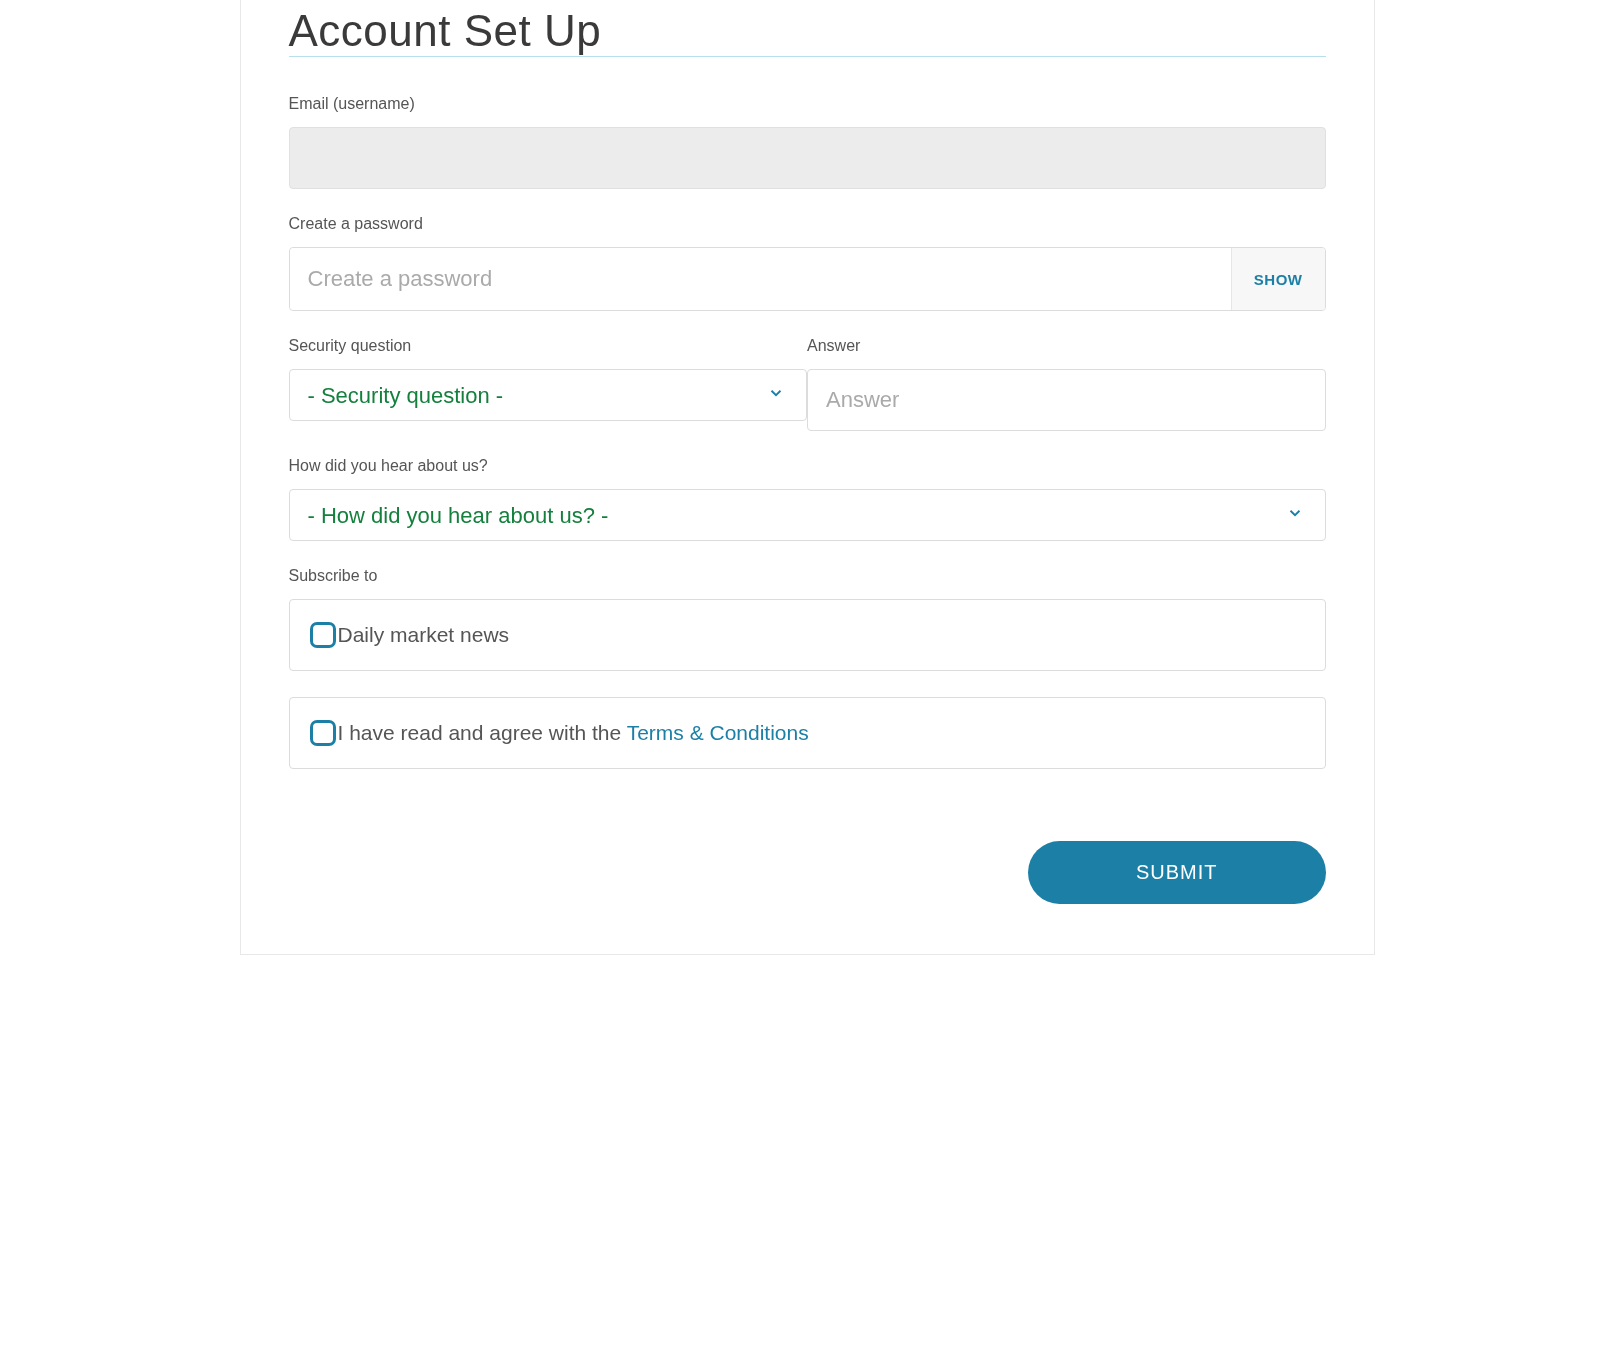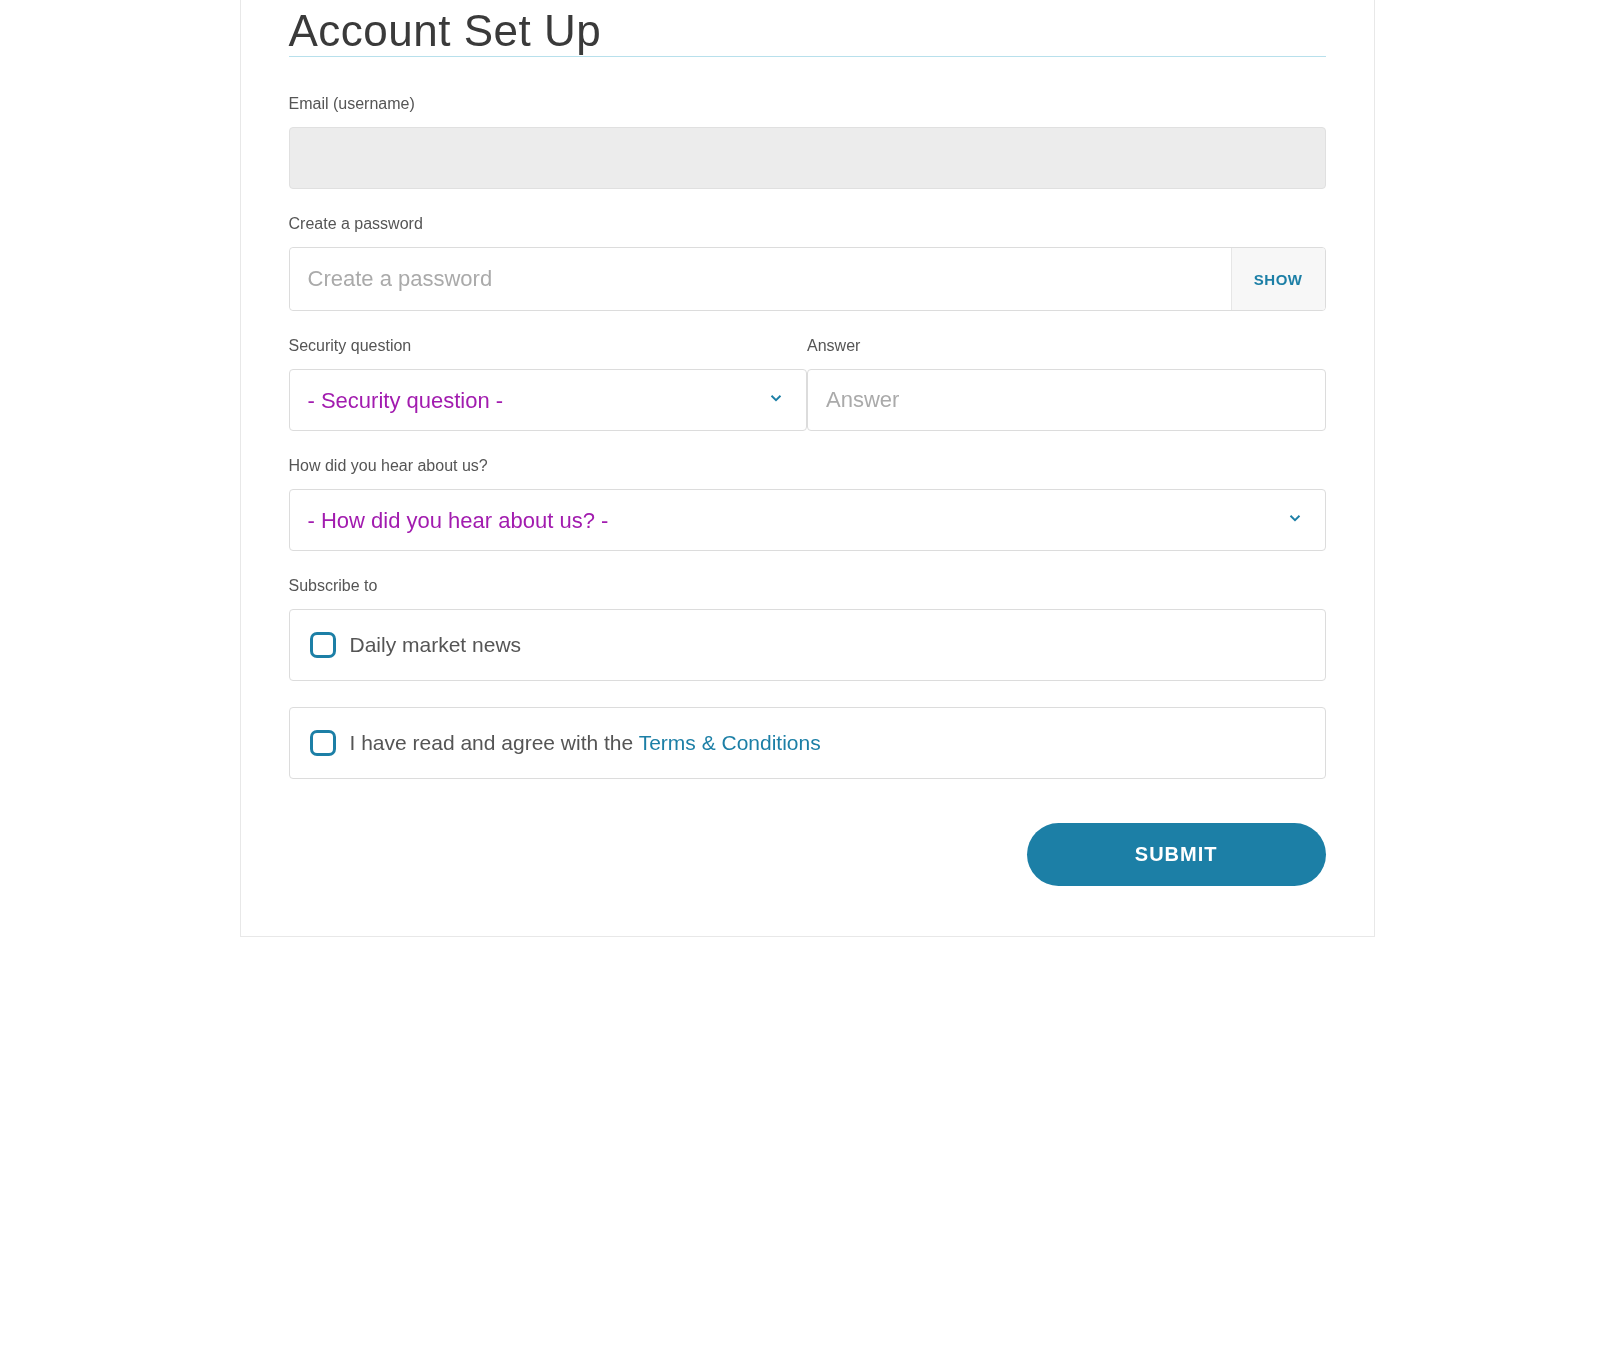--- a/index.html
+++ b/index.html
@@ -84,27 +84,27 @@
       letter-spacing: 0.5px;
       padding: 0 22px;
       cursor: pointer;
     }
     .select-wrap {
       position: relative;
       width: 100%;
     }
     .select-wrap select {
       width: 100%;
-      height: 62px;
+      height: 52px;
       padding: 0 44px 0 18px;
       font-size: 22px;
       border: 1px solid #dcdcdc;
       border-radius: 4px;
       background: #fff;
-      color: #a21caf;
+      color: #15803d;
       appearance: none;
       -webkit-appearance: none;
       -moz-appearance: none;
       outline: none;
       cursor: pointer;
     }
     .select-chevron {
       position: absolute;
       right: 22px;
       top: 50%;
@@ -119,21 +119,21 @@
       fill: none;
     }
     .boxed-group {
       border: 1px solid #dcdcdc;
       border-radius: 4px;
       padding: 16px 20px;
     }
     .check-row {
       display: flex;
       align-items: center;
-      gap: 14px;
+      gap: 2px;
       padding: 6px 0;
     }
     .check-box {
       width: 26px;
       height: 26px;
       border: 3px solid #1c7fa6;
       border-radius: 7px;
       background: #fff;
       cursor: pointer;
       flex-shrink: 0;
@@ -151,24 +151,25 @@
       display: flex;
       justify-content: flex-end;
       margin-top: 44px;
     }
     .submit-btn {
       background: #1c7fa6;
       color: #fff;
       border: none;
       border-radius: 999px;
       font-size: 20px;
-      font-weight: 700;
+      font-weight: 400;
       letter-spacing: 1px;
       padding: 20px 108px;
       cursor: pointer;
+      margin-top: 28px;
     }
   </style>
 </head>
 <body>
 
 <div class="container">
 
   <h1 class="page-title">Account Set Up</h1>
 
   <div class="field">

